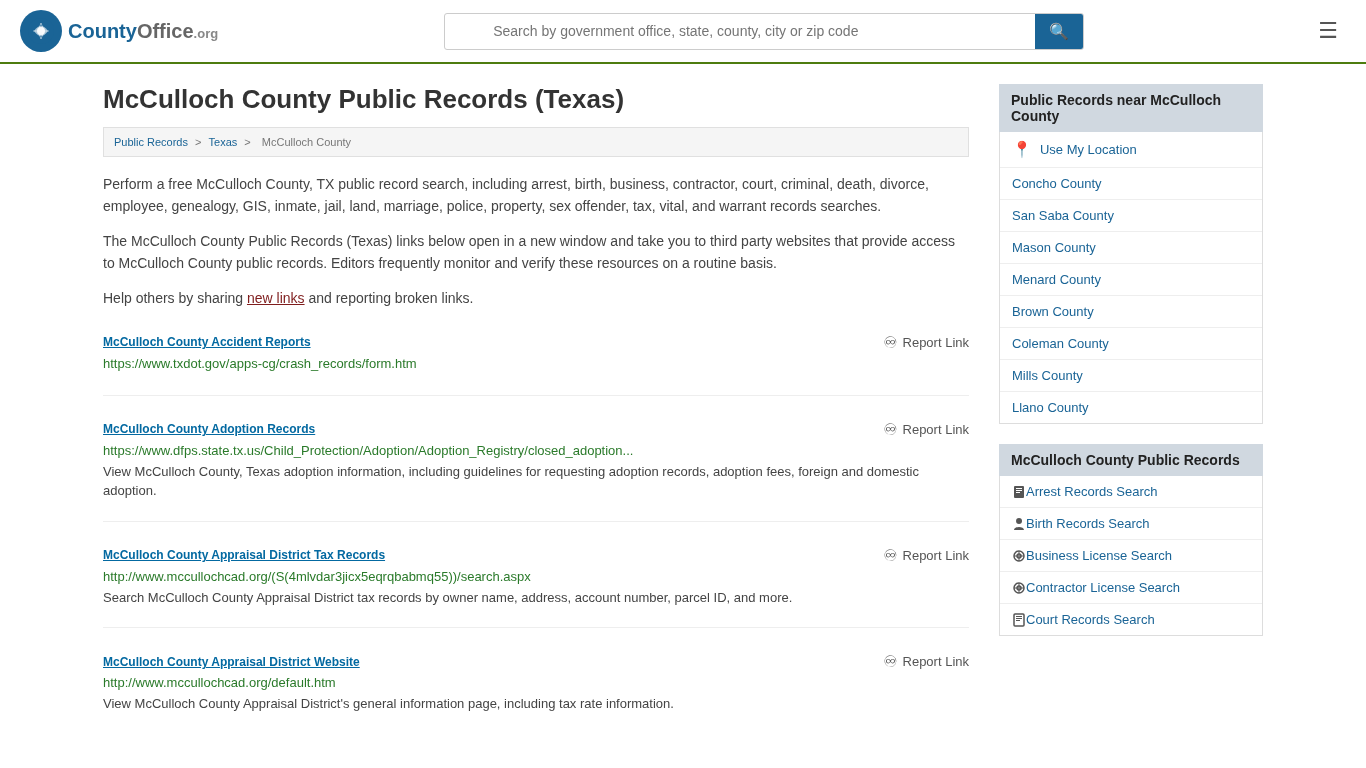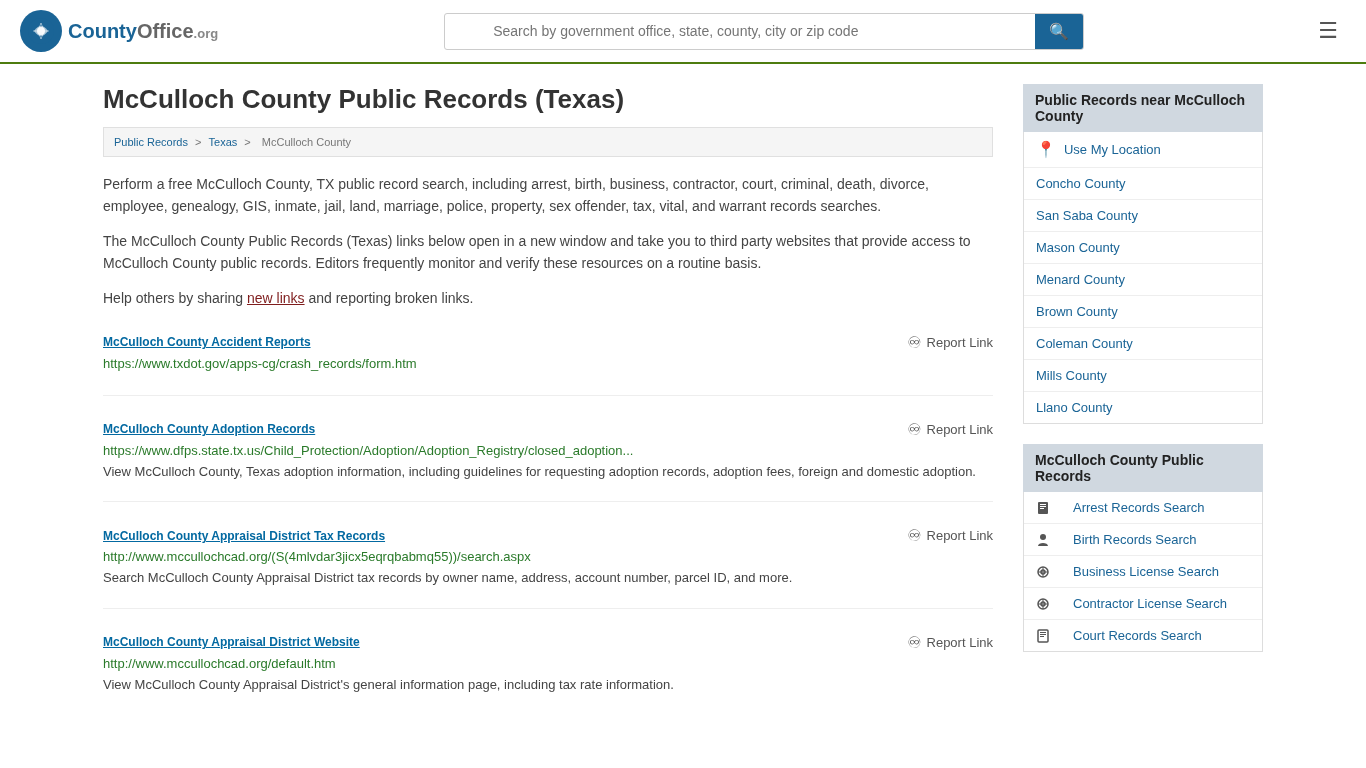--- a/index.html
+++ b/index.html
@@ -151,21 +151,21 @@
       word-break: break-all;
     }
     .record-desc {
       font-size: 13px;
       color: #444;
       line-height: 1.5;
     }
 
     
     #sidebar {
-      width: 240px;
+      width: 264px;
       flex-shrink: 0;
     }
     .sidebar-section {
       margin-bottom: 20px;
     }
     .sidebar-section-title {
       background: #d0d8e0;
       padding: 8px 12px;
       font-weight: bold;
       font-size: 14px;
@@ -196,21 +196,21 @@
       border: 1px solid #ddd;
       border-top: none;
     }
     .sidebar-records-list li {
       border-bottom: 1px solid #eee;
     }
     .sidebar-records-list li:last-child { border-bottom: none; }
     .sidebar-records-list li a {
       display: flex;
       align-items: center;
-      gap: 23px;
+      gap: 0;
       padding: 8px 12px;
       color: #1a6496;
       text-decoration: none;
       font-size: 13px;
     }
     .rec-icon {
       width: 14px;
       height: 14px;
       display: inline-flex;
       align-items: center;

